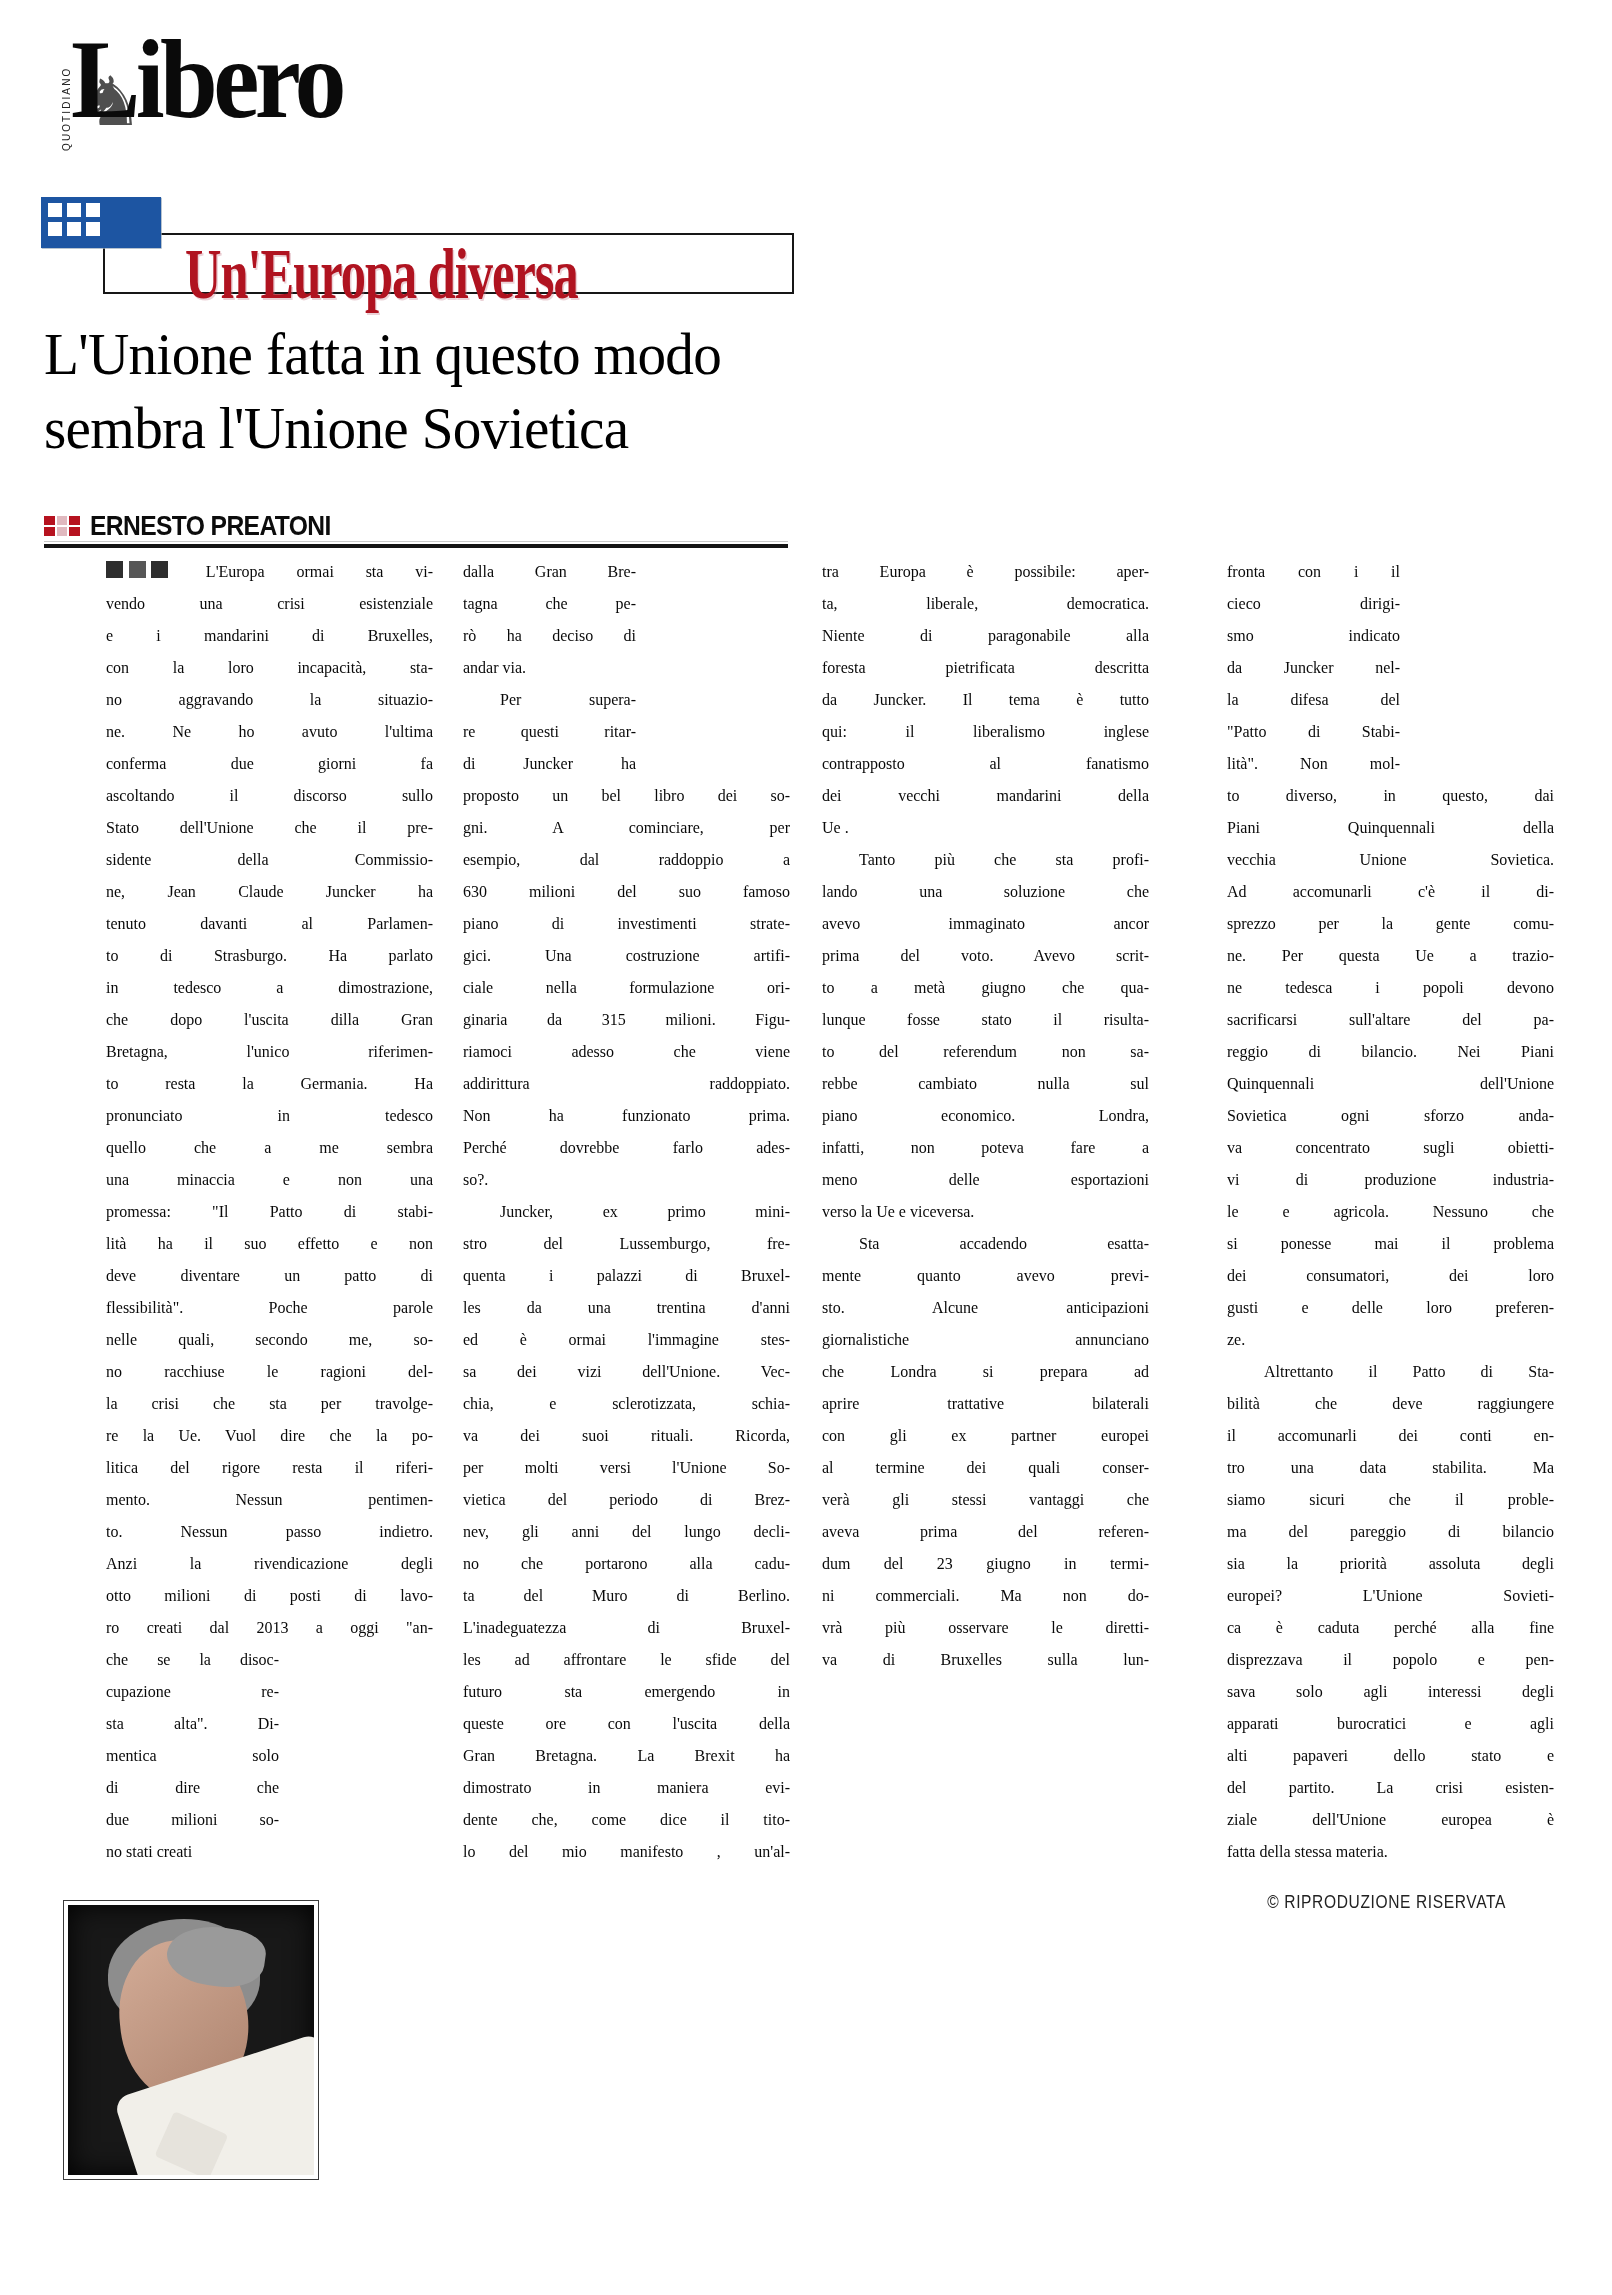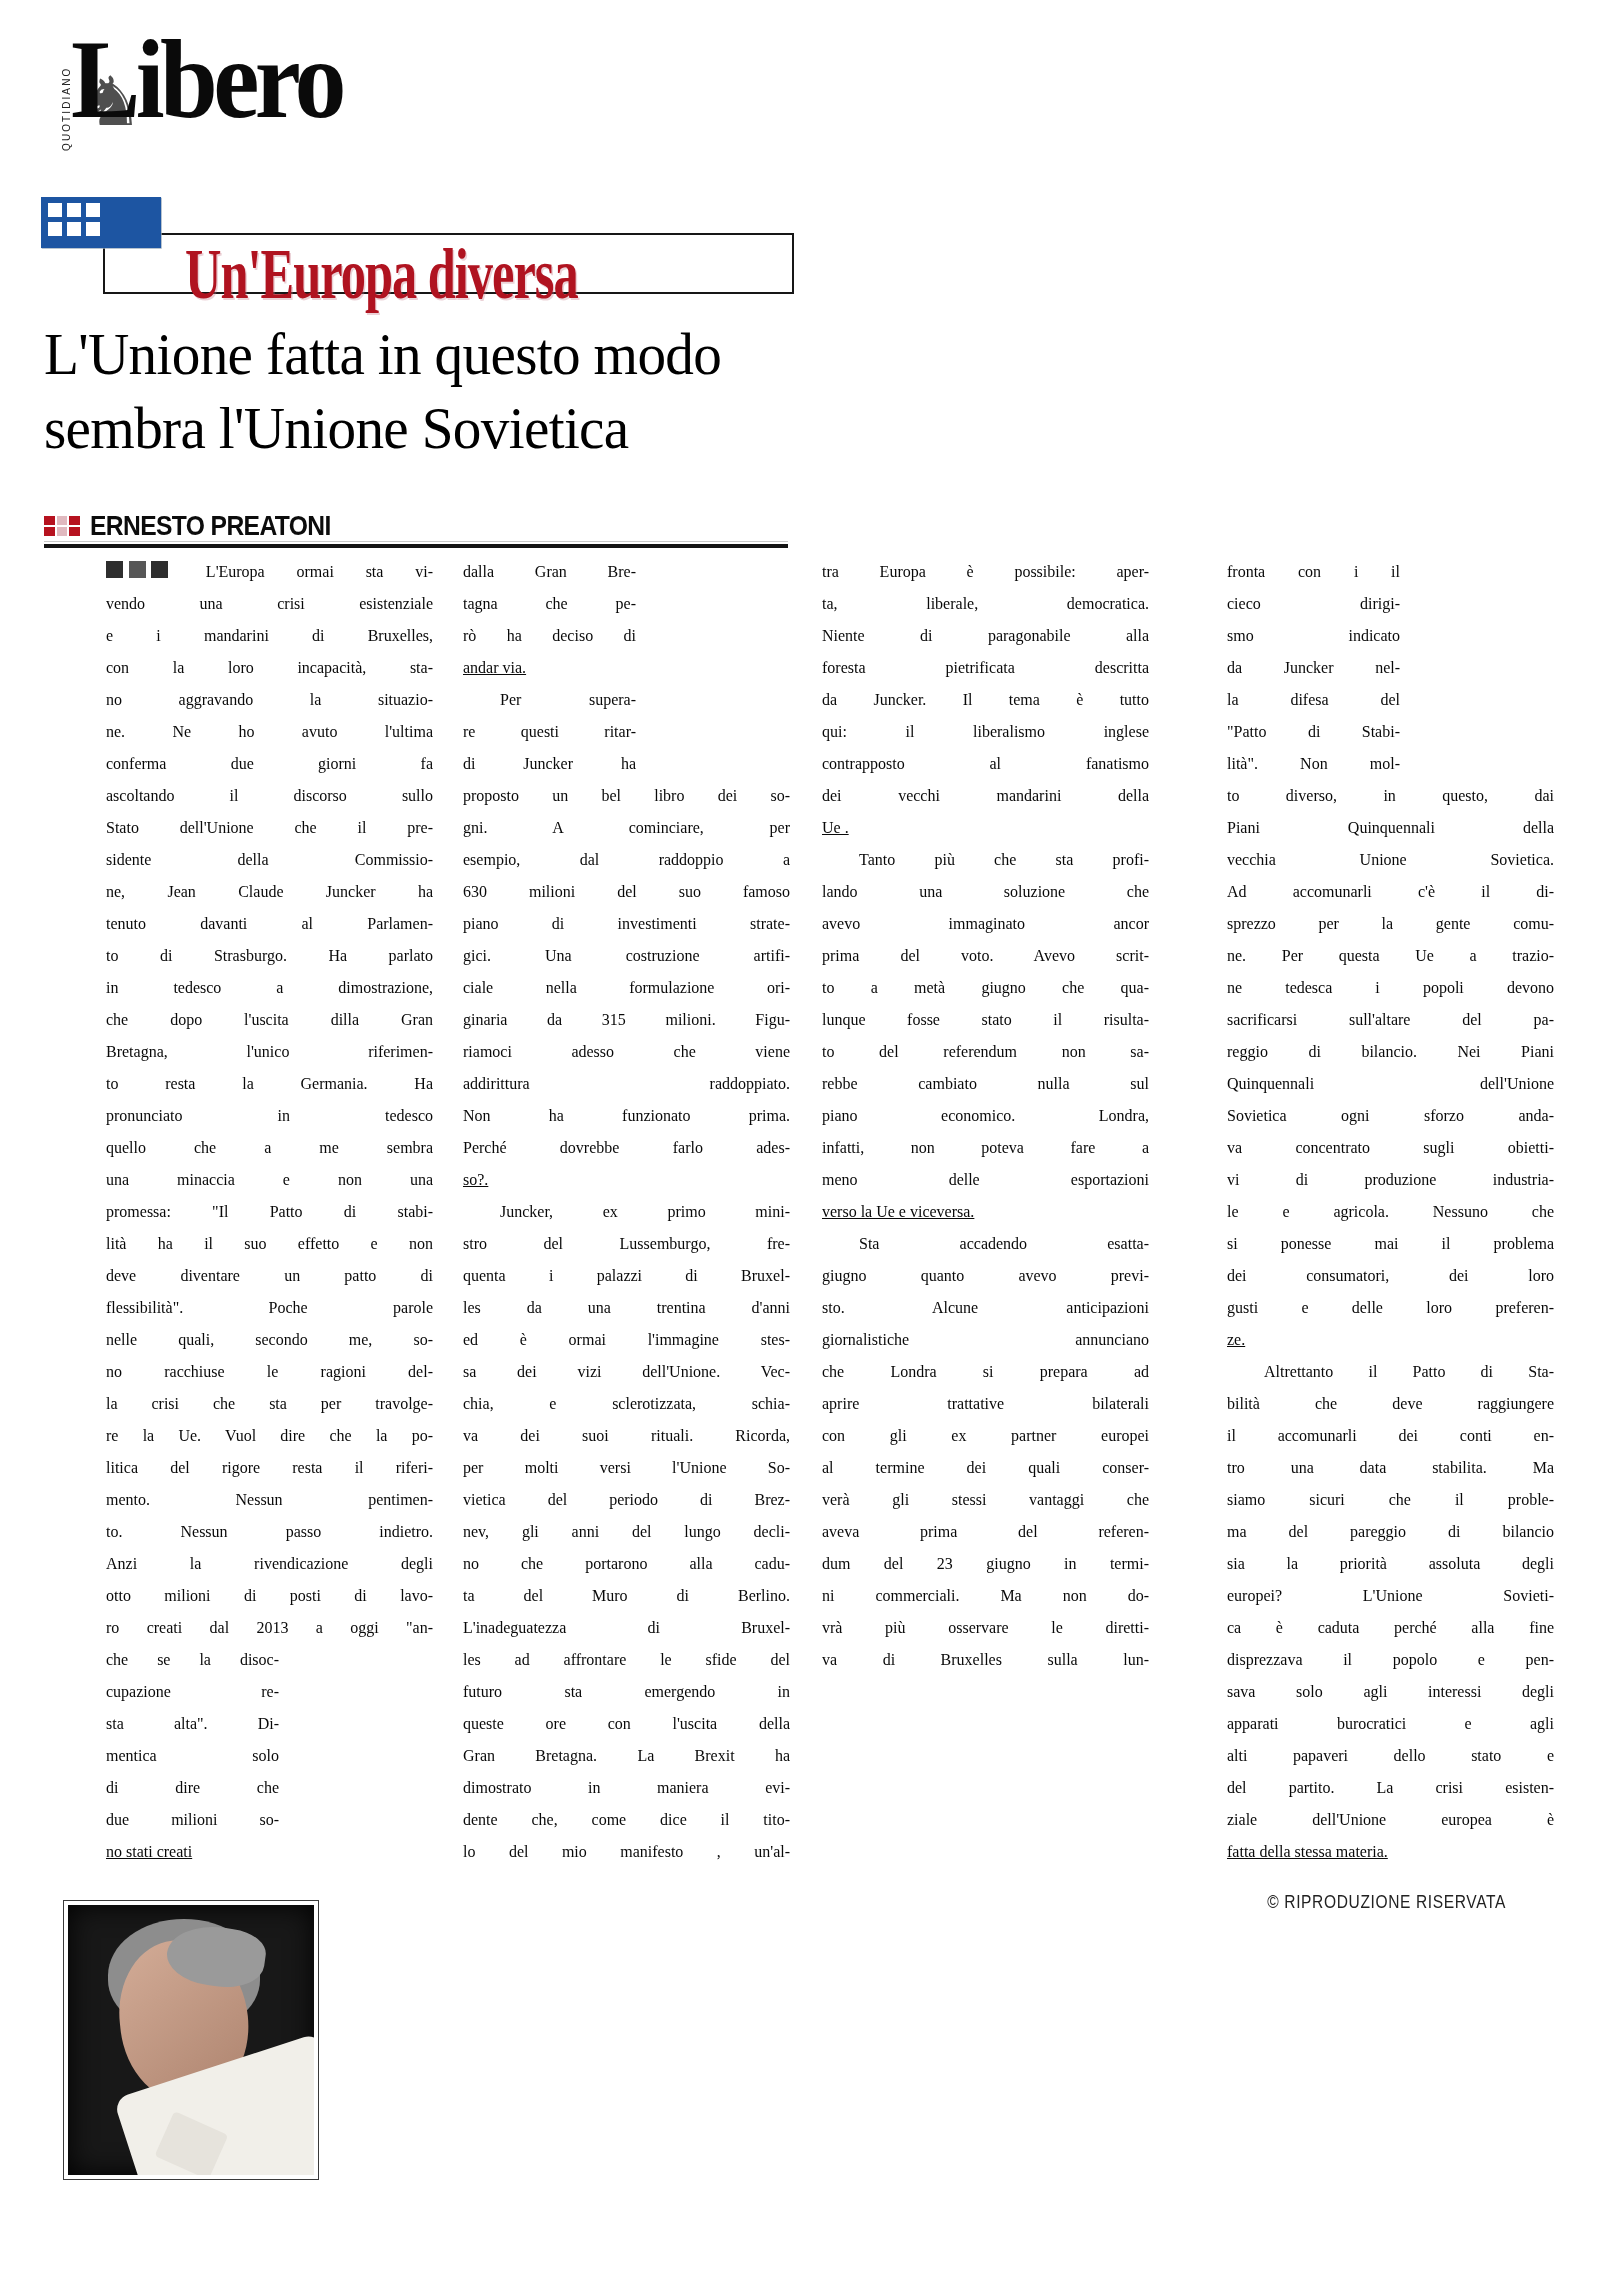--- a/index.html
+++ b/index.html
@@ -42,21 +42,21 @@
   .rule-gray{position:absolute;left:44px;top:541px;width:744px;height:1.4px;background:#c8c8c8;}
   .rule-black{position:absolute;left:44px;top:544px;width:744px;height:3.5px;background:#141414;}
 
   
   .col{position:absolute;top:556px;width:327px;font-size:16px;line-height:32px;color:#090909;}
   .col-0{left:106px;} .col-1{left:463px;} .col-2{left:822px;} .col-3{left:1179px;margin-left:48px;}
   .seg-full{width:100%;}
   .seg-narrow{width:173px;}
   .ln{text-align:justify;text-align-last:justify;-moz-text-align-last:justify;
       white-space:nowrap;transform-origin:left center;}
-  .ln-end{text-align-last:left;text-decoration:underline;-moz-text-align-last:left;}
+  .ln-end{text-align-last:left;-moz-text-align-last:left;}
   .ln-ind{text-indent:37px;}
   .lead-sq{display:inline-block;width:17px;height:17px;background:#2e2e2e;margin-right:5.7px;
     vertical-align:-0.7px;}
   .lead-sq:nth-child(2){background:#575757;}
 
   .signature{position:absolute;left:1179px;top:1892px;width:327px;text-align:right;
     font-family:"Liberation Sans",sans-serif;font-size:17.7px;letter-spacing:0.7px;color:#222;
     transform:scaleX(.88);transform-origin:right top;white-space:nowrap;}
 
   
@@ -226,21 +226,21 @@
         <div class="ln">prima del voto. Avevo scrit-</div>
         <div class="ln">to a metà giugno che qua-</div>
         <div class="ln">lunque fosse stato il risulta-</div>
         <div class="ln">to del referendum non sa-</div>
         <div class="ln">rebbe cambiato nulla sul</div>
         <div class="ln">piano economico. Londra,</div>
         <div class="ln">infatti, non poteva fare a</div>
         <div class="ln">meno delle esportazioni</div>
         <div class="ln ln-end">verso la Ue e viceversa.</div>
         <div class="ln ln-ind">Sta accadendo esatta-</div>
-        <div class="ln">giugno quanto avevo previ-</div>
+        <div class="ln">mente quanto avevo previ-</div>
         <div class="ln">sto. Alcune anticipazioni</div>
         <div class="ln">giornalistiche annunciano</div>
         <div class="ln">che Londra si prepara ad</div>
         <div class="ln">aprire trattative bilaterali</div>
         <div class="ln">con gli ex partner europei</div>
         <div class="ln">al termine dei quali conser-</div>
         <div class="ln">verà gli stessi vantaggi che</div>
         <div class="ln">aveva prima del referen-</div>
         <div class="ln">dum del 23 giugno in termi-</div>
         <div class="ln">ni commerciali. Ma non do-</div>

